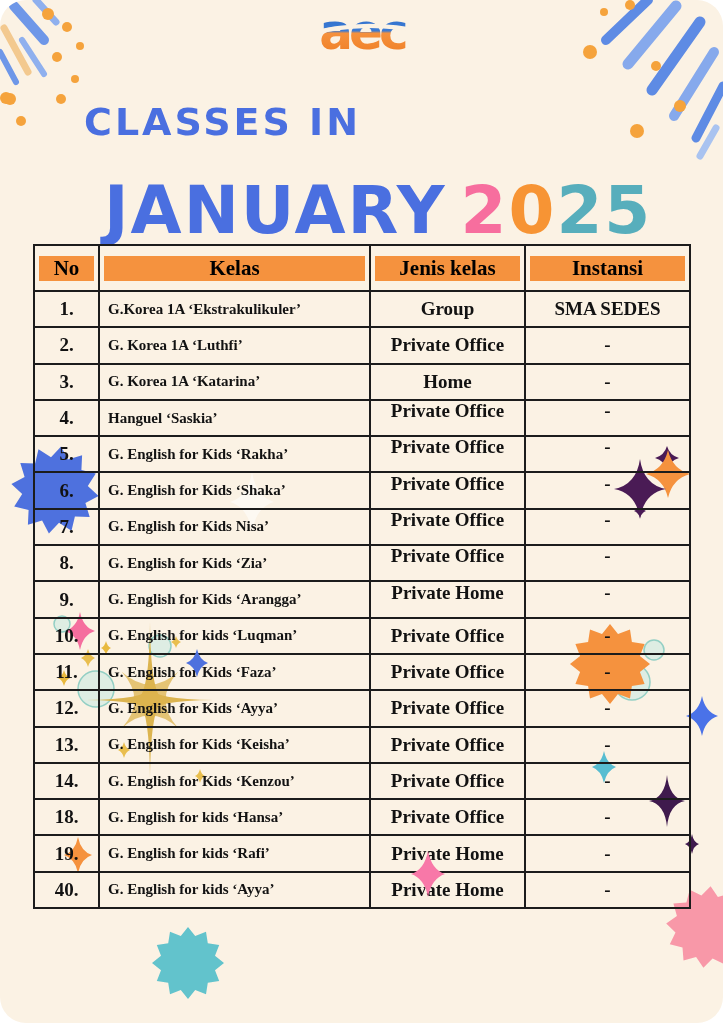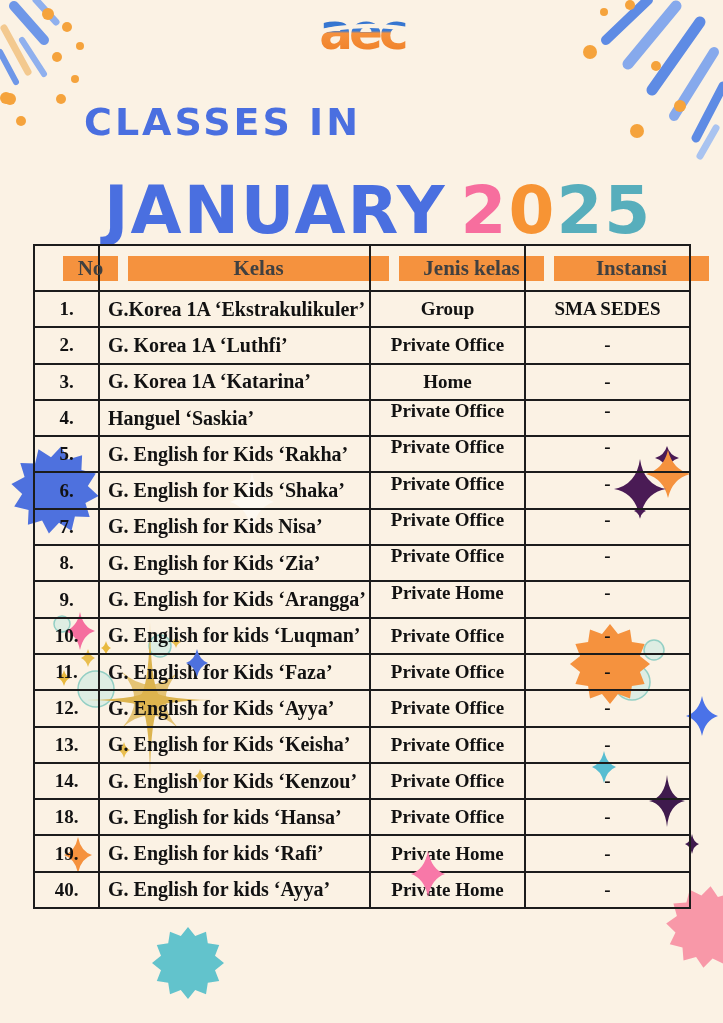--- a/index.html
+++ b/index.html
@@ -1,17 +1,17 @@
 <!DOCTYPE html>
 <html><head>
 <meta charset="utf-8">
 <style>
   html,body{margin:0;padding:0;}
   #page{position:relative;width:723px;height:1023px;background:#FBF2E4;overflow:hidden;
-        font-family:"Liberation Sans",sans-serif;}
+        font-family:"Liberation Sans",sans-serif;border-radius:26px;}
   .decor{position:absolute;left:0;top:0;width:723px;height:1023px;pointer-events:none;}
   .decor.below{z-index:1;}
   .decor.above{z-index:4;}
 
   
   .logo-wrap{position:absolute;left:0;top:4px;width:723px;text-align:center;z-index:2;}
   .logo-svg{display:block;margin:0 auto;}
   .logo-subtitle{margin-top:-2px;font-size:13.5px;font-weight:700;color:#58585A;letter-spacing:.3px;}
 
   
@@ -23,24 +23,24 @@
   .title-year span{display:inline-block;}
 
   
   table.classes{position:absolute;left:33px;top:244px;width:656px;z-index:2;
                 border-collapse:collapse;table-layout:fixed;background:transparent;}
   table.classes th,table.classes td{border:2px solid #1C1C1C;padding:0;overflow:visible;}
   thead tr{height:46px;}
   tbody tr{height:36.3px;}
   th{padding:4px !important;}
   .hdr-box{width:100%;height:100%;background:#F5923E;display:flex;align-items:center;justify-content:center;
-           color:#404040;font-family:"Liberation Serif",serif;font-weight:700;font-size:21px;box-sizing:border-box;margin-left:24px;}
+           color:#000000;font-family:"Liberation Serif",serif;font-weight:700;font-size:21px;box-sizing:border-box;}
   td{font-family:"Liberation Serif",serif;font-weight:700;font-size:19px;color:#121212;
      text-align:center;vertical-align:middle;white-space:nowrap;}
-  td.c-kelas{text-align:left;padding-left:8px !important;font-size:20px;}
+  td.c-kelas{text-align:left;padding-left:8px !important;font-size:15px;}
   td span{display:inline-block;position:relative;}
   tr.raised td.c-jenis span,tr.raised td.c-instansi span{top:-7px;}
 </style>
 </head>
 <body>
 
 <div id="page">
 
   <svg class="decor below" width="723" height="1023" viewBox="0 0 723 1023">
     <g>

